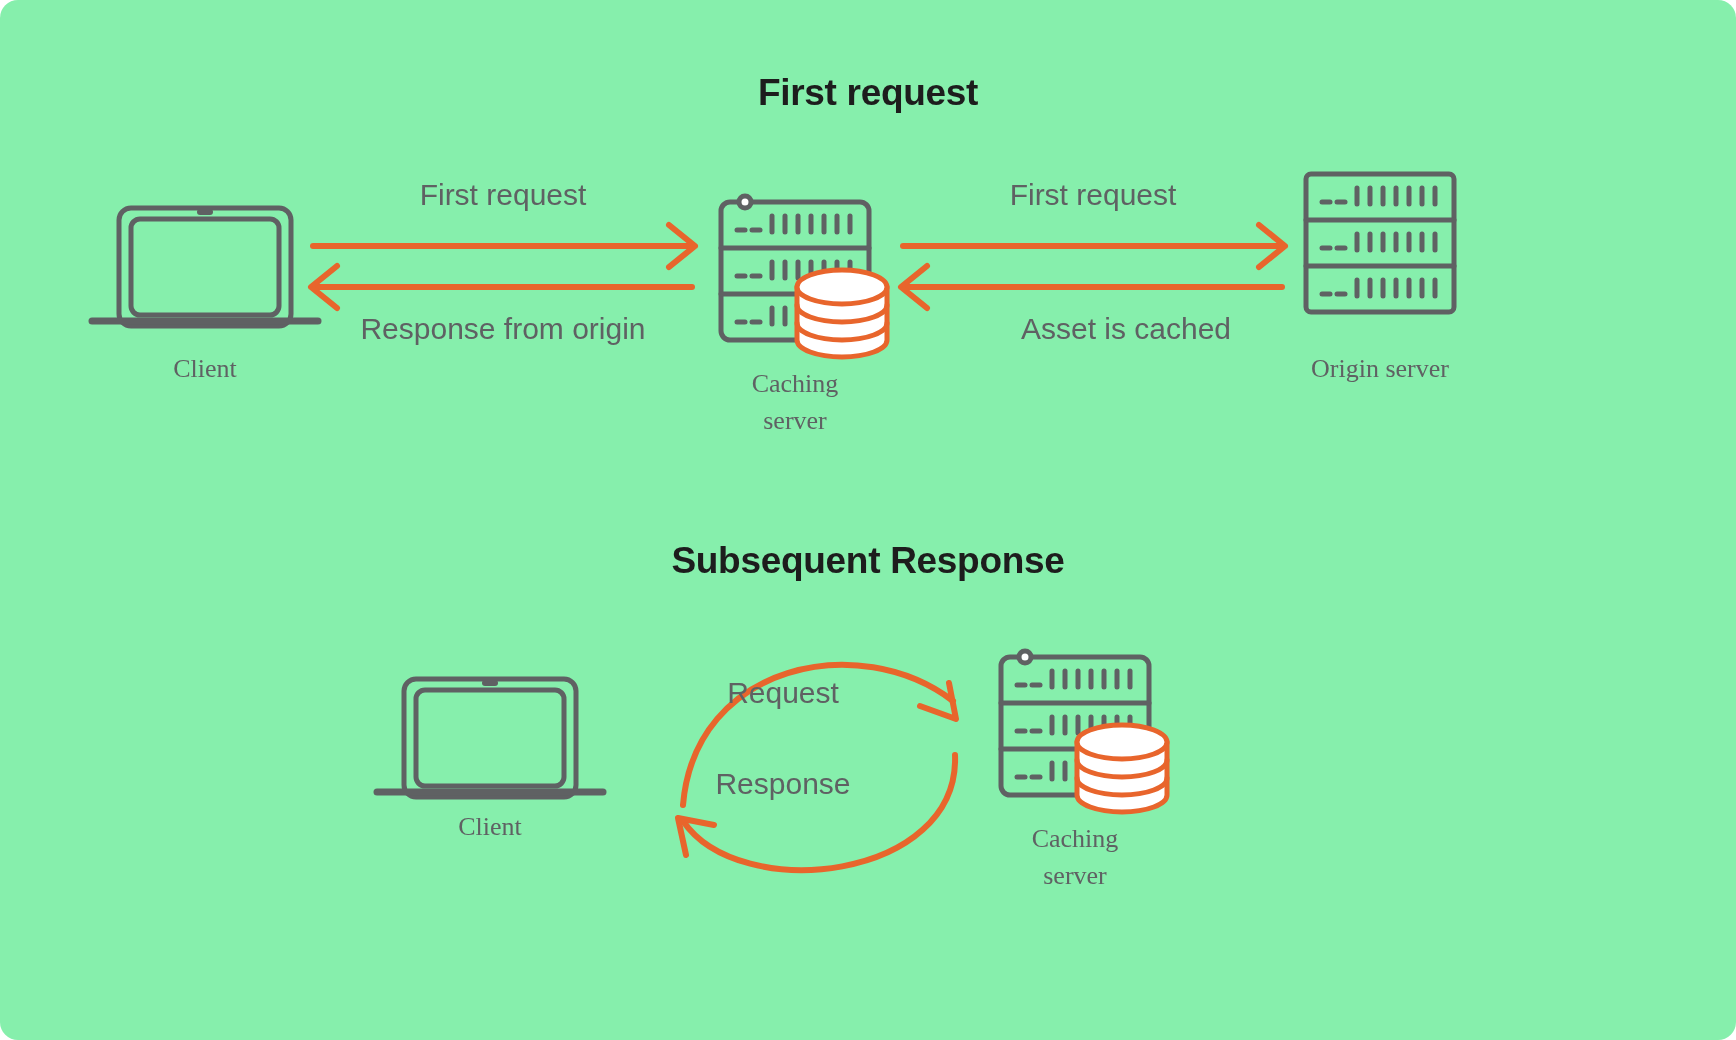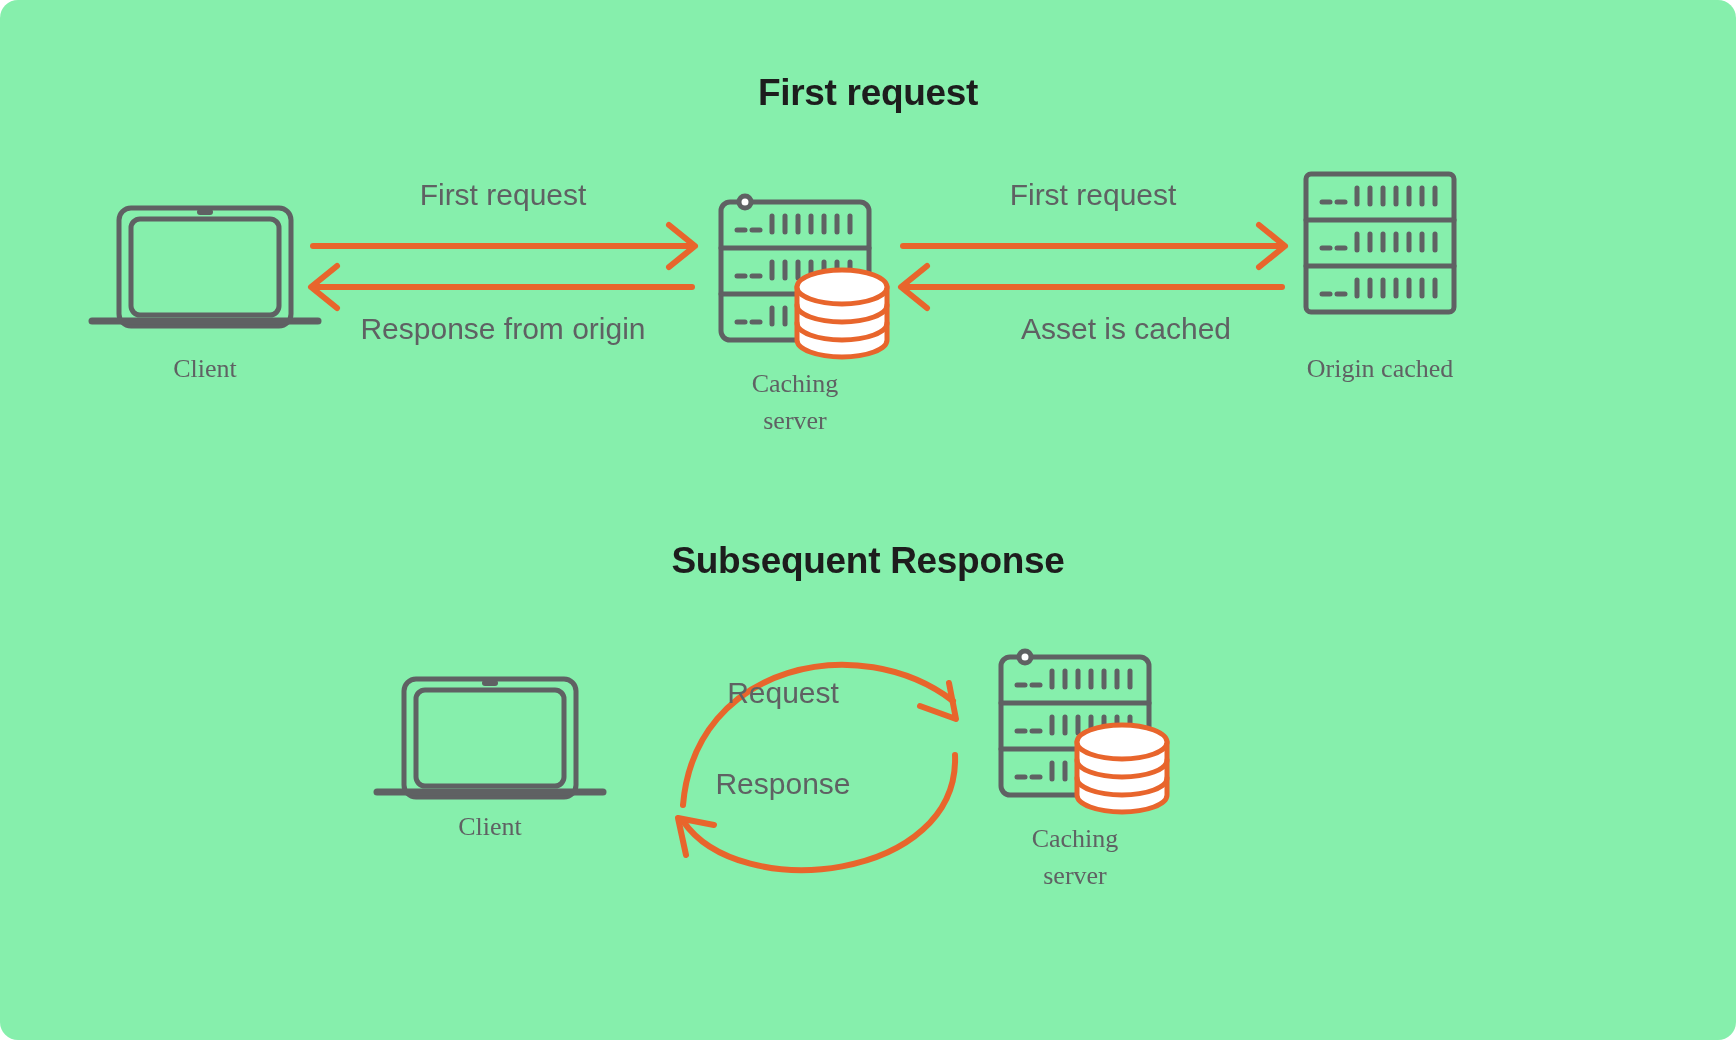--- a/index.html
+++ b/index.html
@@ -186,21 +186,21 @@
   </svg>
 
   <div class="flow-label" style="left:313px; top:178px; width:380px;">First request</div>
   <div class="flow-label" style="left:313px; top:312px; width:380px;">Response from origin</div>
   <div class="flow-label" style="left:903px; top:178px; width:380px;">First request</div>
   <div class="flow-label" style="left:936px; top:312px; width:380px;">Asset is cached</div>
 
   <div class="node-label" style="left:80px; top:350px; width:250px;">Client</div>
   <div class="node-label" style="left:670px; top:365px; width:250px;">Caching
 server</div>
-  <div class="node-label" style="left:1255px; top:350px; width:250px;">Origin cached</div>
+  <div class="node-label" style="left:1255px; top:350px; width:250px;">Origin server</div>
 
   <div class="section-title" id="title-subsequent">Subsequent Response</div>
 
   <svg class="svg-layer">
 
     <g fill="none" stroke="#5f6163" stroke-width="5" stroke-linecap="round" stroke-linejoin="round">
       <rect x="404" y="679" width="172" height="118" rx="12"></rect>
       <rect x="416" y="690" width="148" height="96" rx="9"></rect>
       <line x1="485" y1="683" x2="495" y2="683" stroke-width="6"></line>
       <line x1="377" y1="792" x2="603" y2="792" stroke-width="7"></line>

